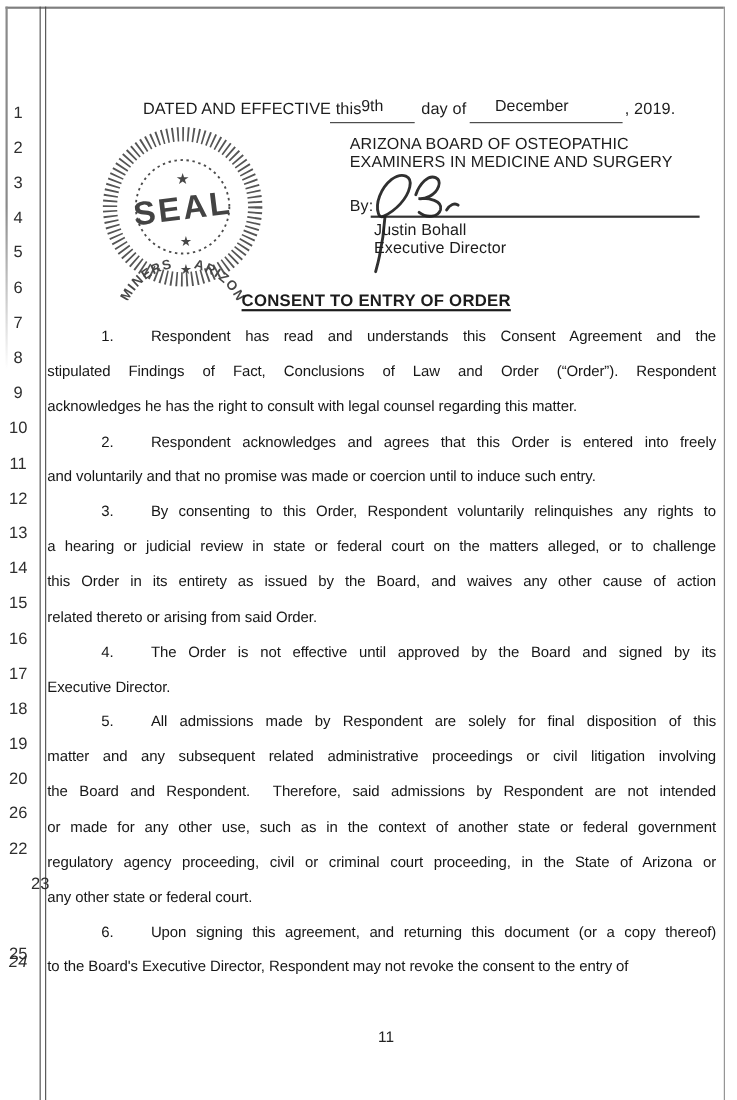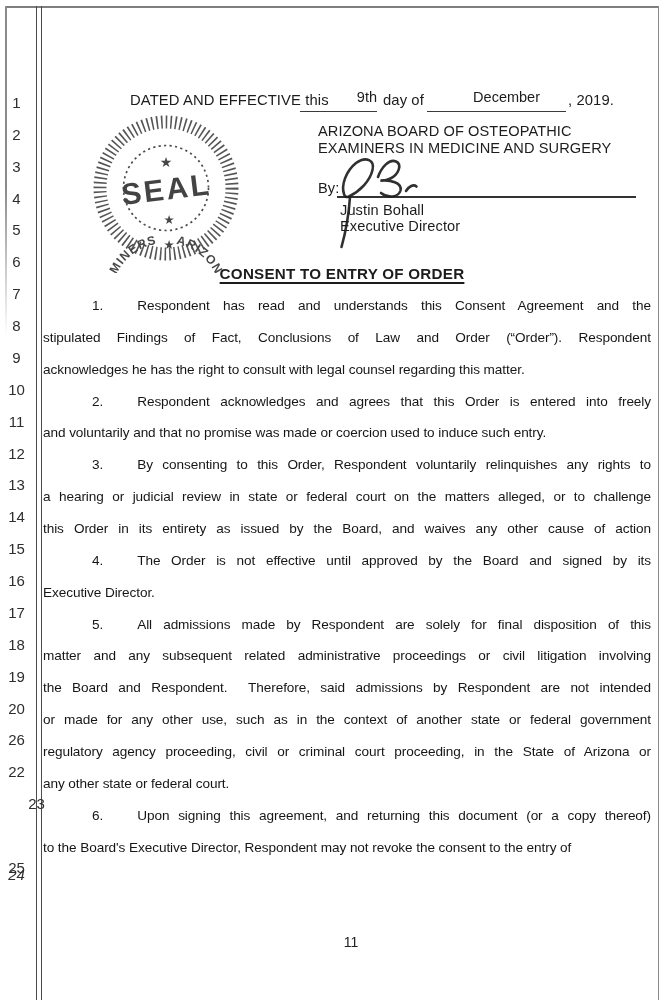--- a/index.html
+++ b/index.html
@@ -19,21 +19,21 @@
   .right-rule { position:absolute; left:657.5px; top:6px; width:1.5px; height:994px; background:#8a8a8a; }
 
   
   .line-num { position:absolute; left:0; width:33px; height:32px; line-height:32px;
               text-align:center; font-size:15px; color:#2e2e2e; }
 
   
   .abs { position:absolute; }
   .datetxt { font-size:14.8px; letter-spacing:0.1px; white-space:nowrap; }
   .fill-line { height:1.7px; background:#3a3a3a; }
-  .fill-val { text-align:right; font-size:14.5px; }
+  .fill-val { text-align:center; font-size:14.5px; }
 
   
   .board-line { font-size:14.6px; letter-spacing:0.1px; white-space:nowrap; }
   .sig-under { position:absolute; left:337px; top:196px; width:299px; height:2px; background:#333; }
 
   
   .heading-row { position:absolute; left:38px; top:258px; width:608px; height:32px;
                  line-height:32px; text-align:center; }
   .heading-text { font-weight:bold; font-size:15.2px; letter-spacing:0.25px;
                   text-decoration:underline; text-underline-offset:3px; text-decoration-thickness:1.8px; }
@@ -133,24 +133,25 @@
 
     <div class="heading-row">
       <span class="heading-text">CONSENT TO ENTRY OF ORDER</span>
     </div>
 
     <div id="body-col">
         <div class="body-line"><span class="indent"></span><span class="pnum">1.</span><span class="tab"></span><span>Respondent has read and understands this Consent Agreement and the</span></div>
         <div class="body-line">stipulated Findings of Fact, Conclusions of Law and Order (“Order”). Respondent</div>
         <div class="body-line endline">acknowledges he has the right to consult with legal counsel regarding this matter.</div>
         <div class="body-line"><span class="indent"></span><span class="pnum">2.</span><span class="tab"></span><span>Respondent acknowledges and agrees that this Order is entered into freely</span></div>
-        <div class="body-line endline">and voluntarily and that no promise was made or coercion used to induce such entry.</div>
+        <div class="body-line endline">and voluntarily and that no promise was made or coercion until to induce such entry.</div>
         <div class="body-line"><span class="indent"></span><span class="pnum">3.</span><span class="tab"></span><span>By consenting to this Order, Respondent voluntarily relinquishes any rights to</span></div>
         <div class="body-line">a hearing or judicial review in state or federal court on the matters alleged, or to challenge</div>
         <div class="body-line">this Order in its entirety as issued by the Board, and waives any other cause of action</div>
+        <div class="body-line endline">related thereto or arising from said Order.</div>
         <div class="body-line"><span class="indent"></span><span class="pnum">4.</span><span class="tab"></span><span>The Order is not effective until approved by the Board and signed by its</span></div>
         <div class="body-line endline">Executive Director.</div>
         <div class="body-line"><span class="indent"></span><span class="pnum">5.</span><span class="tab"></span><span>All admissions made by Respondent are solely for final disposition of this</span></div>
         <div class="body-line">matter and any subsequent related administrative proceedings or civil litigation involving</div>
         <div class="body-line">the Board and Respondent.&nbsp; Therefore, said admissions by Respondent are not intended</div>
         <div class="body-line">or made for any other use, such as in the context of another state or federal government</div>
         <div class="body-line">regulatory agency proceeding, civil or criminal court proceeding, in the State of Arizona or</div>
         <div class="body-line endline">any other state or federal court.</div>
         <div class="body-line"><span class="indent"></span><span class="pnum">6.</span><span class="tab"></span><span>Upon signing this agreement, and returning this document (or a copy thereof)</span></div>
         <div class="body-line endline">to the Board's Executive Director, Respondent may not revoke the consent to the entry of</div>

